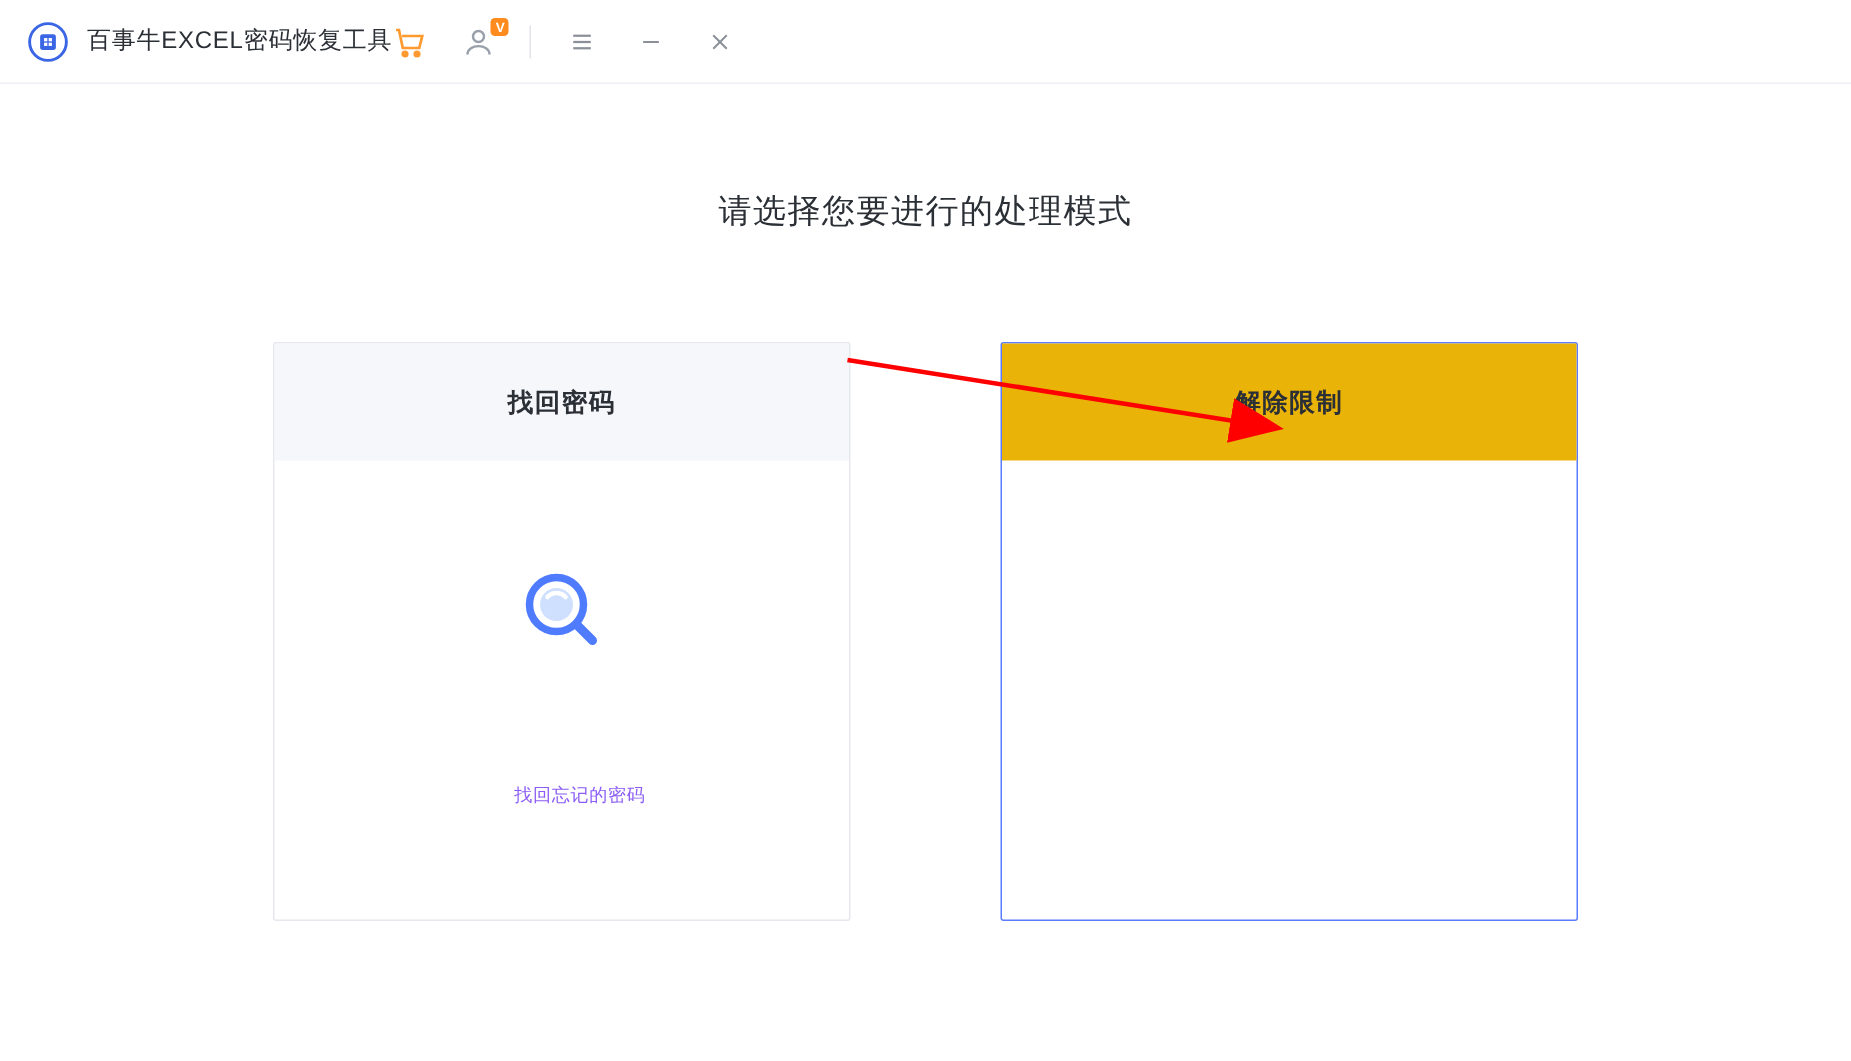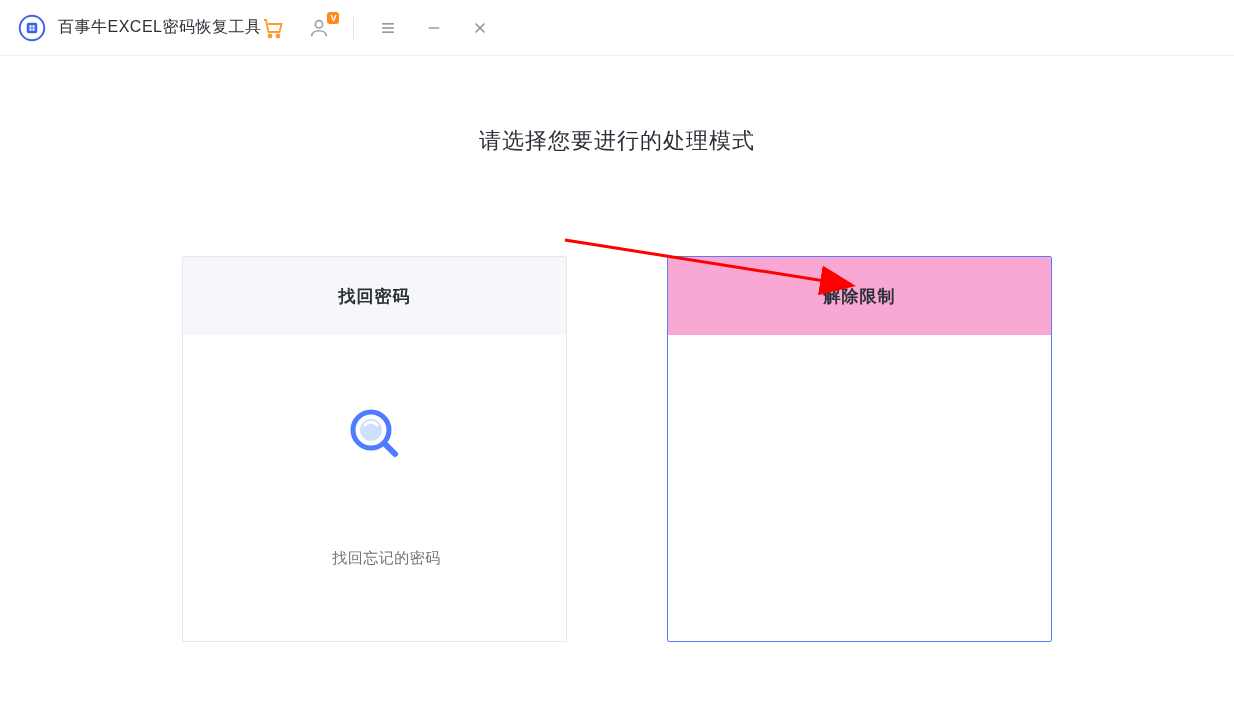--- a/index.html
+++ b/index.html
@@ -72,21 +72,21 @@
       padding-top: 70px;
       display: flex;
       flex-direction: column;
       align-items: center;
     }
     .page-title {
       font-size: 22px;
       color: #2b2f36;
       font-weight: 500;
       letter-spacing: 1px;
-      margin-bottom: 100px;
+      margin-bottom: 72px;
     }
     .cards {
       display: flex;
       gap: 100px;
     }
     .card {
       width: 385px;
       height: 386px;
       border: 1px solid #e6e8ee;
       border-radius: 2px;
@@ -99,21 +99,21 @@
       border: 1px solid #5b7cff;
     }
     .card-header {
       height: 78px;
       background: #f5f7fb;
       display: flex;
       align-items: center;
       justify-content: center;
     }
     .card.selected .card-header {
-      background: #f9a8d4;
+      background: #eab308;
     }
     .card-title {
       font-size: 17px;
       color: #2b2f36;
       font-weight: 600;
       letter-spacing: 1px;
     }
     .card-body {
       flex: 1;
       display: flex;
@@ -124,22 +124,22 @@
       padding-bottom: 10px;
     }
     .card-icon {
       width: 70px;
       height: 70px;
       display: flex;
       align-items: center;
       justify-content: center;
     }
     .card-desc {
-      font-size: 15px;
-      color: #737373;
+      font-size: 12px;
+      color: #8b5cf6;
       letter-spacing: 0.5px;
       margin-left: 24px;
     }
     .arrow-overlay {
       position: absolute;
       top: 230px;
       left: 560px;
       pointer-events: none;
     }
   </style>

